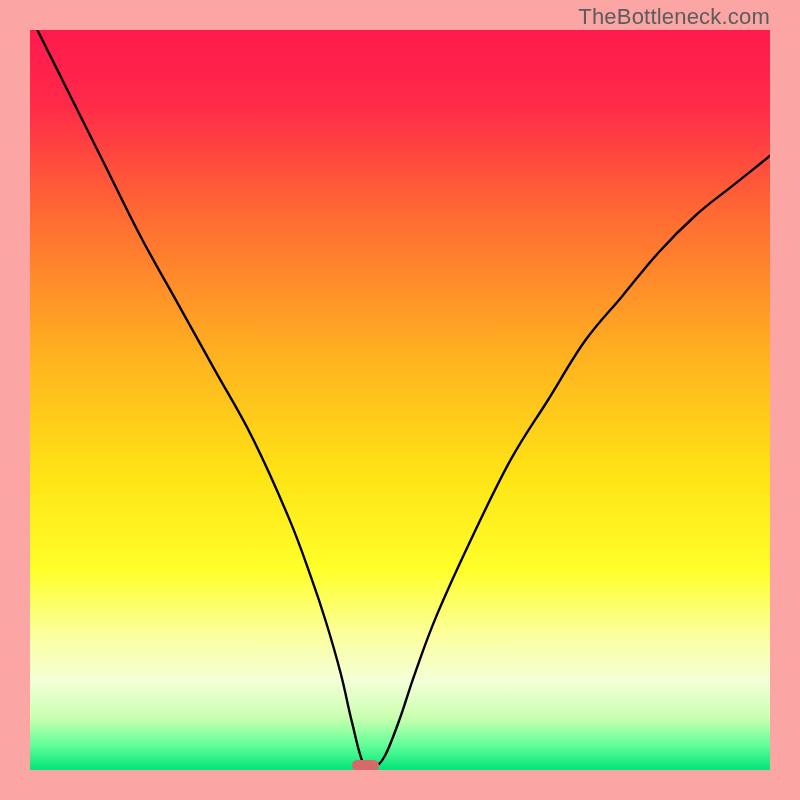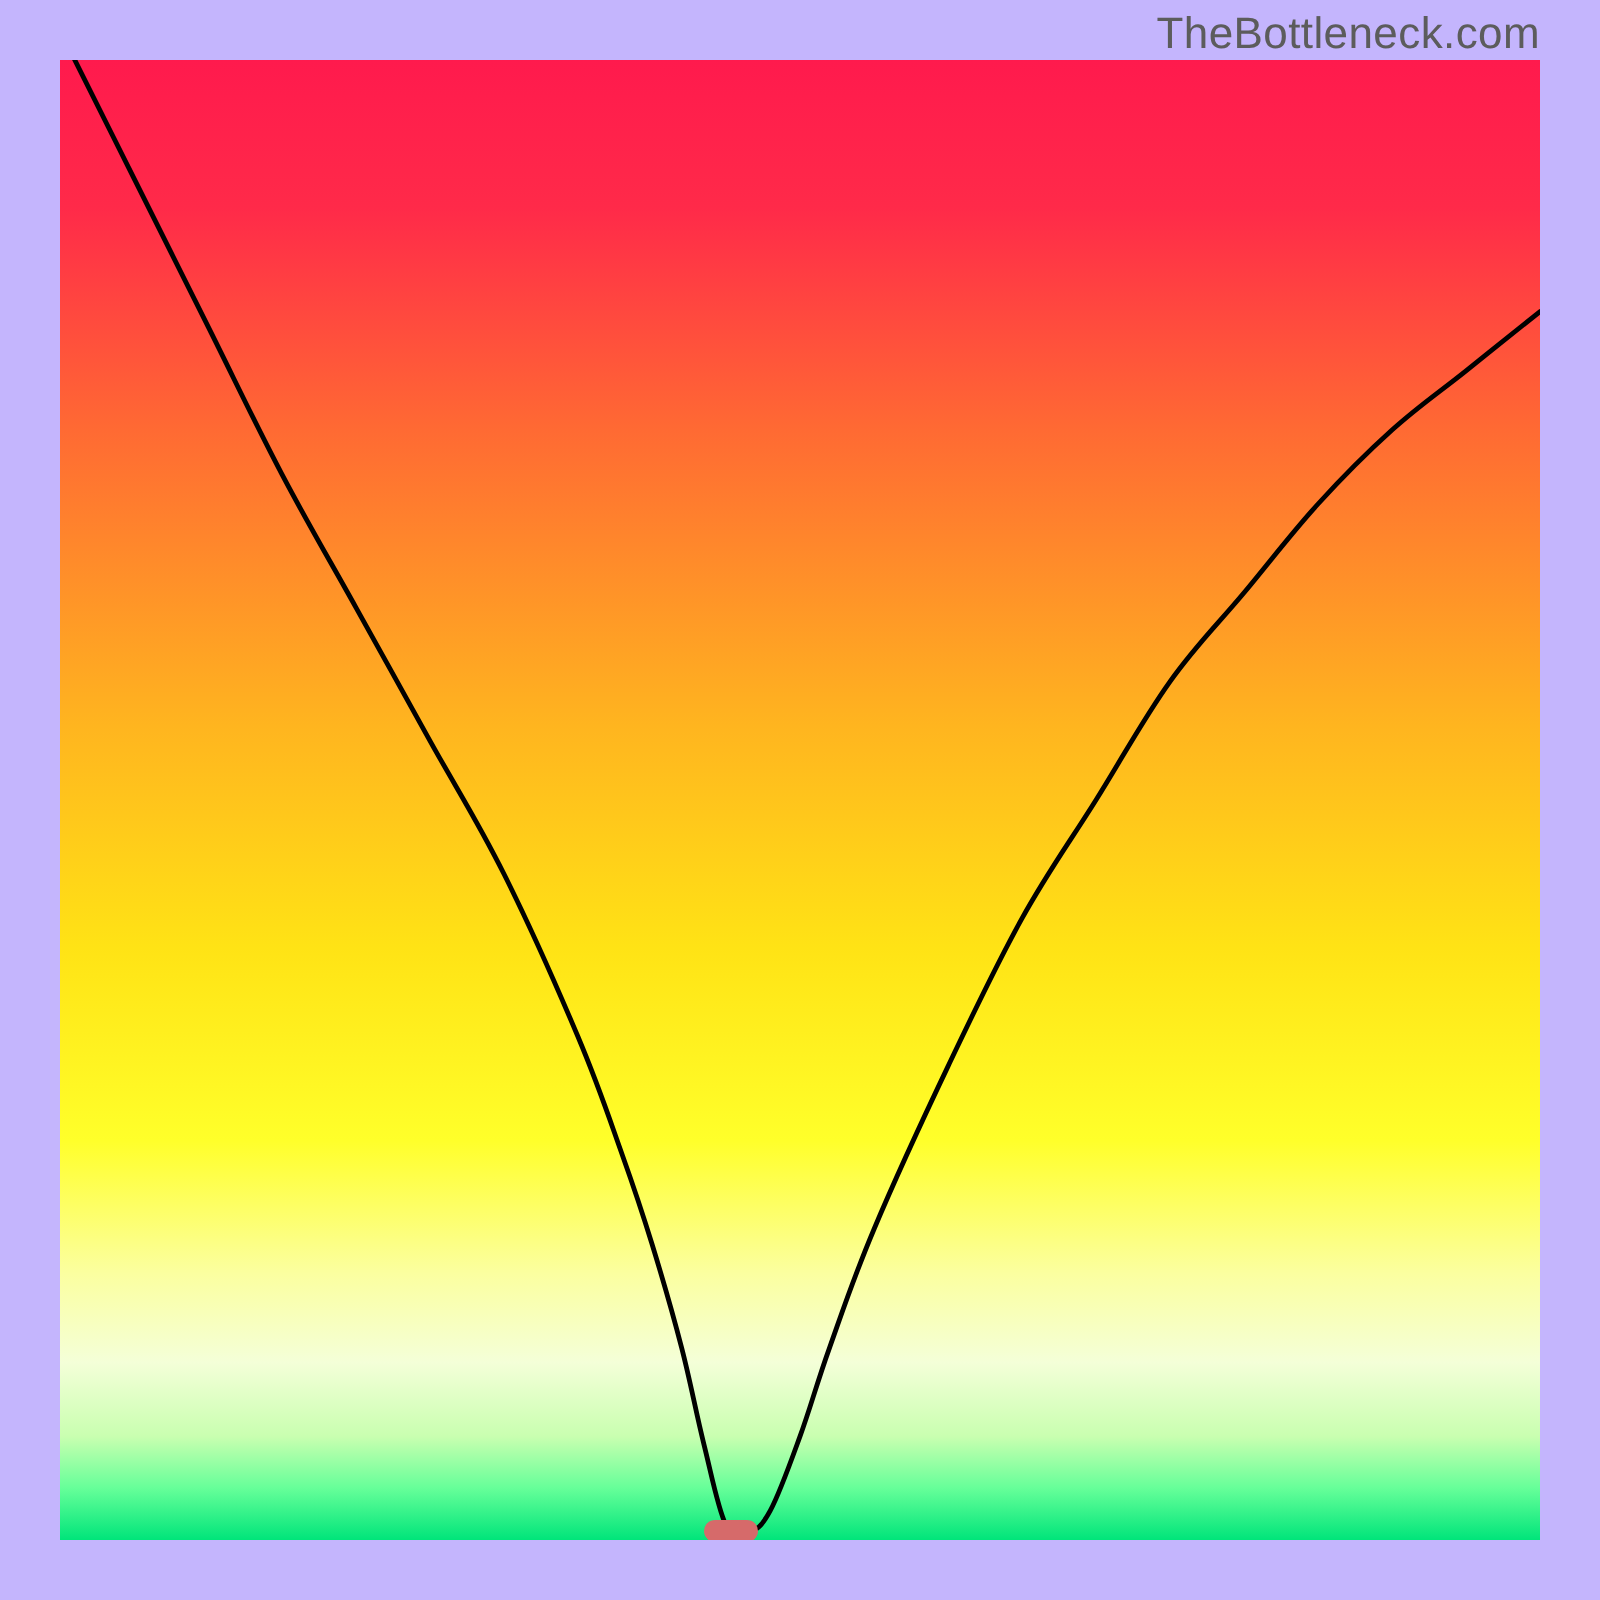--- a/index.html
+++ b/index.html
@@ -10,21 +10,21 @@
     overflow: hidden;
     background: #000;
     font-family: Arial, Helvetica, sans-serif;
   }
   .frame {
     position: absolute;
     left: 0;
     top: 0;
     width: 800px;
     height: 800px;
-    background: #c4b5fd;
+    background: #fca5a5;
   }
   .plot {
     position: absolute;
     left: 30px;
     top: 30px;
     width: 740px;
     height: 740px;
     overflow: hidden;
   }
   

